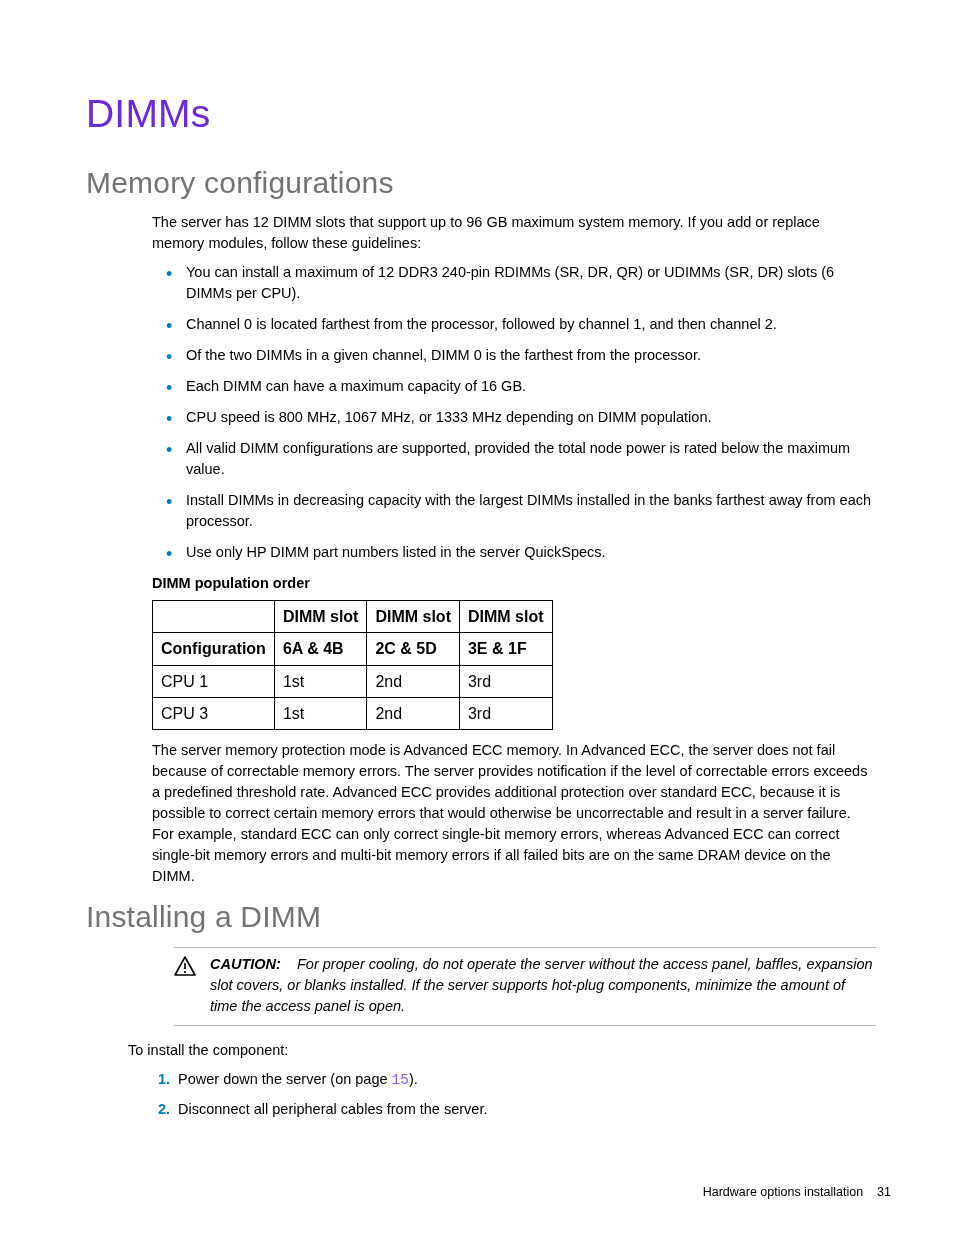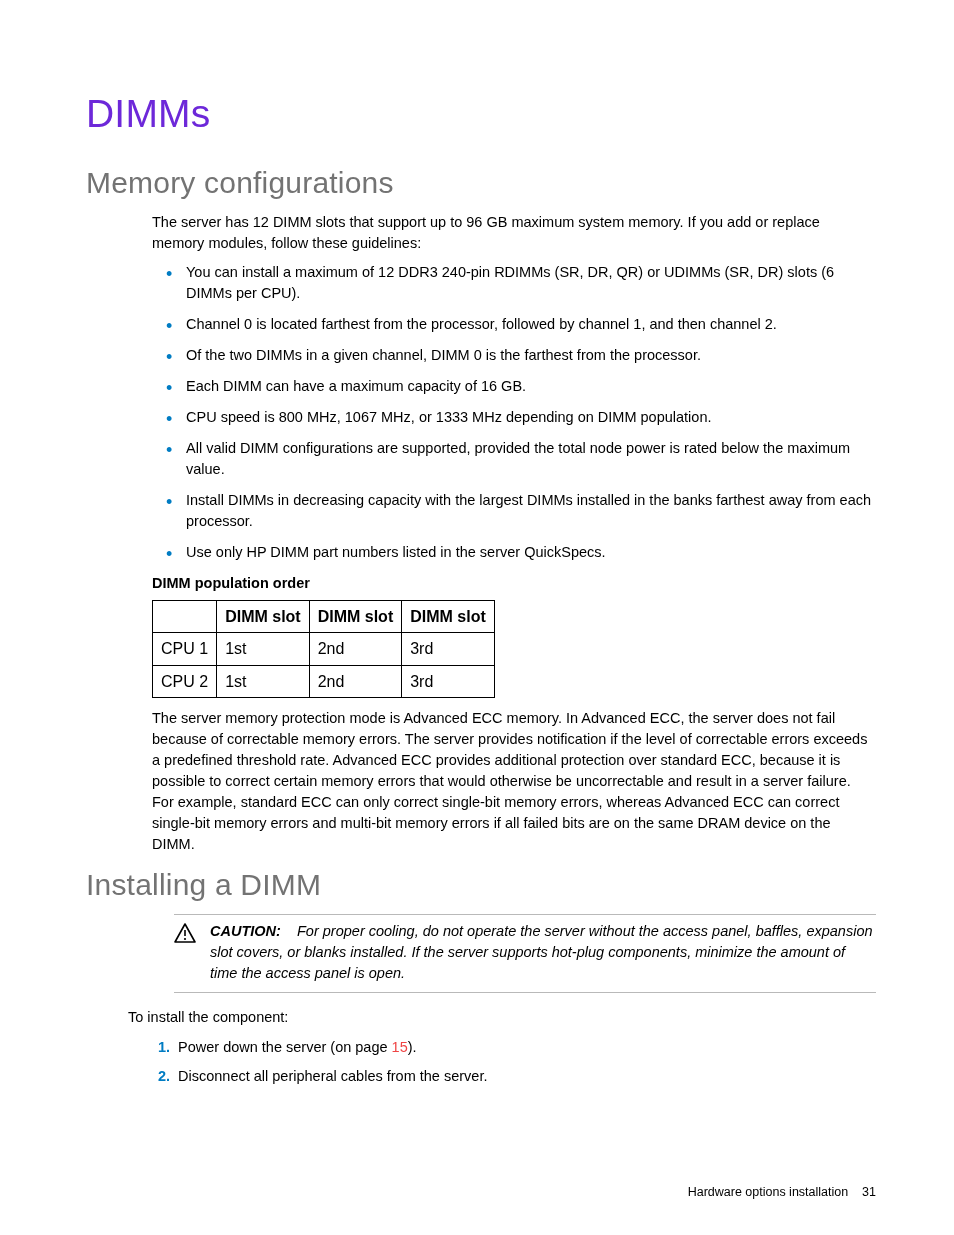--- a/index.html
+++ b/index.html
@@ -89,25 +89,25 @@
   .caution-icon {
     flex: 0 0 auto;
     margin-right: 14px;
     margin-top: 2px;
   }
   .caution-text { flex: 1; }
   .caution-label { font-weight: bold; }
   .footer {
     position: fixed;
     bottom: 34px;
-    right: 78px;
+    right: 63px;
     font-size: 12.5px;
     color: #000;
   }
-  .link { color: #ef4444; }
+  .link { color: #8b5cf6; font-family: Liberation Mono, monospace; }
 </style>
 </head>
 <body>
 
 <h1>DIMMs</h1>
 
 <h2>Memory configurations</h2>
 
 <div class="indent-block">
   <p>The server has 12 DIMM slots that support up to 96 GB maximum system memory. If you add or replace memory modules, follow these guidelines:</p>
@@ -129,27 +129,33 @@
 
   <table>
     <tbody>
         <tr>
       <th></th>
       <th>DIMM slot</th>
       <th>DIMM slot</th>
       <th>DIMM slot</th>
     </tr>
     <tr>
+      <th>Configuration</th>
+      <th>6A &amp; 4B</th>
+      <th>2C &amp; 5D</th>
+      <th>3E &amp; 1F</th>
+    </tr>
+    <tr>
       <td>CPU 1</td>
       <td>1st</td>
       <td>2nd</td>
       <td>3rd</td>
     </tr>
     <tr>
-      <td>CPU 2</td>
+      <td>CPU 3</td>
       <td>1st</td>
       <td>2nd</td>
       <td>3rd</td>
     </tr>
   </tbody>
     </table>
 
   <p>The server memory protection mode is Advanced ECC memory. In Advanced ECC, the server does not fail because of correctable memory errors. The server provides notification if the level of correctable errors exceeds a predefined threshold rate. Advanced ECC provides additional protection over standard ECC, because it is possible to correct certain memory errors that would otherwise be uncorrectable and result in a server failure. For example, standard ECC can only correct single-bit memory errors, whereas Advanced ECC can correct single-bit memory errors and multi-bit memory errors if all failed bits are on the same DRAM device on the DIMM.</p>
 </div>
 

